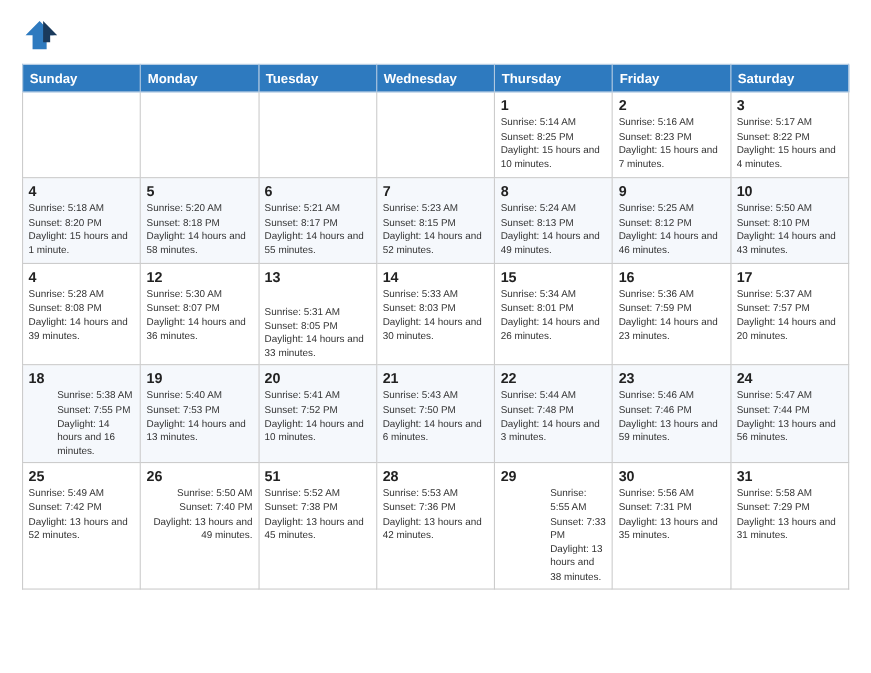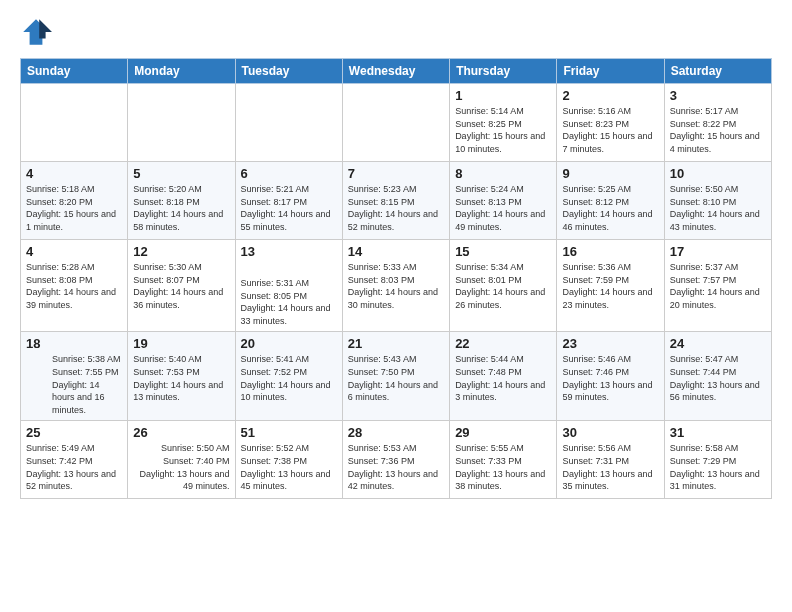--- a/index.html
+++ b/index.html
@@ -295,21 +295,21 @@
 Daylight: 13 hours and 45 minutes.</div>
           </td>
           <td>
             <span class="day-number">28</span>
             <div class="cell-text" style="white-space: pre-line;">Sunrise: 5:53 AM
 Sunset: 7:36 PM
 Daylight: 13 hours and 42 minutes.</div>
           </td>
           <td>
             <span class="day-number">29</span>
-            <div class="cell-text" style="white-space: pre-line;">Sunrise: 5:55 AM
+            <div class="cell-text" style="white-space: pre-line; margin-left: 45px;">Sunrise: 5:55 AM
 Sunset: 7:33 PM
 Daylight: 13 hours and 38 minutes.</div>
           </td>
           <td>
             <span class="day-number">30</span>
             <div class="cell-text" style="white-space: pre-line;">Sunrise: 5:56 AM
 Sunset: 7:31 PM
 Daylight: 13 hours and 35 minutes.</div>
           </td>
           <td>

